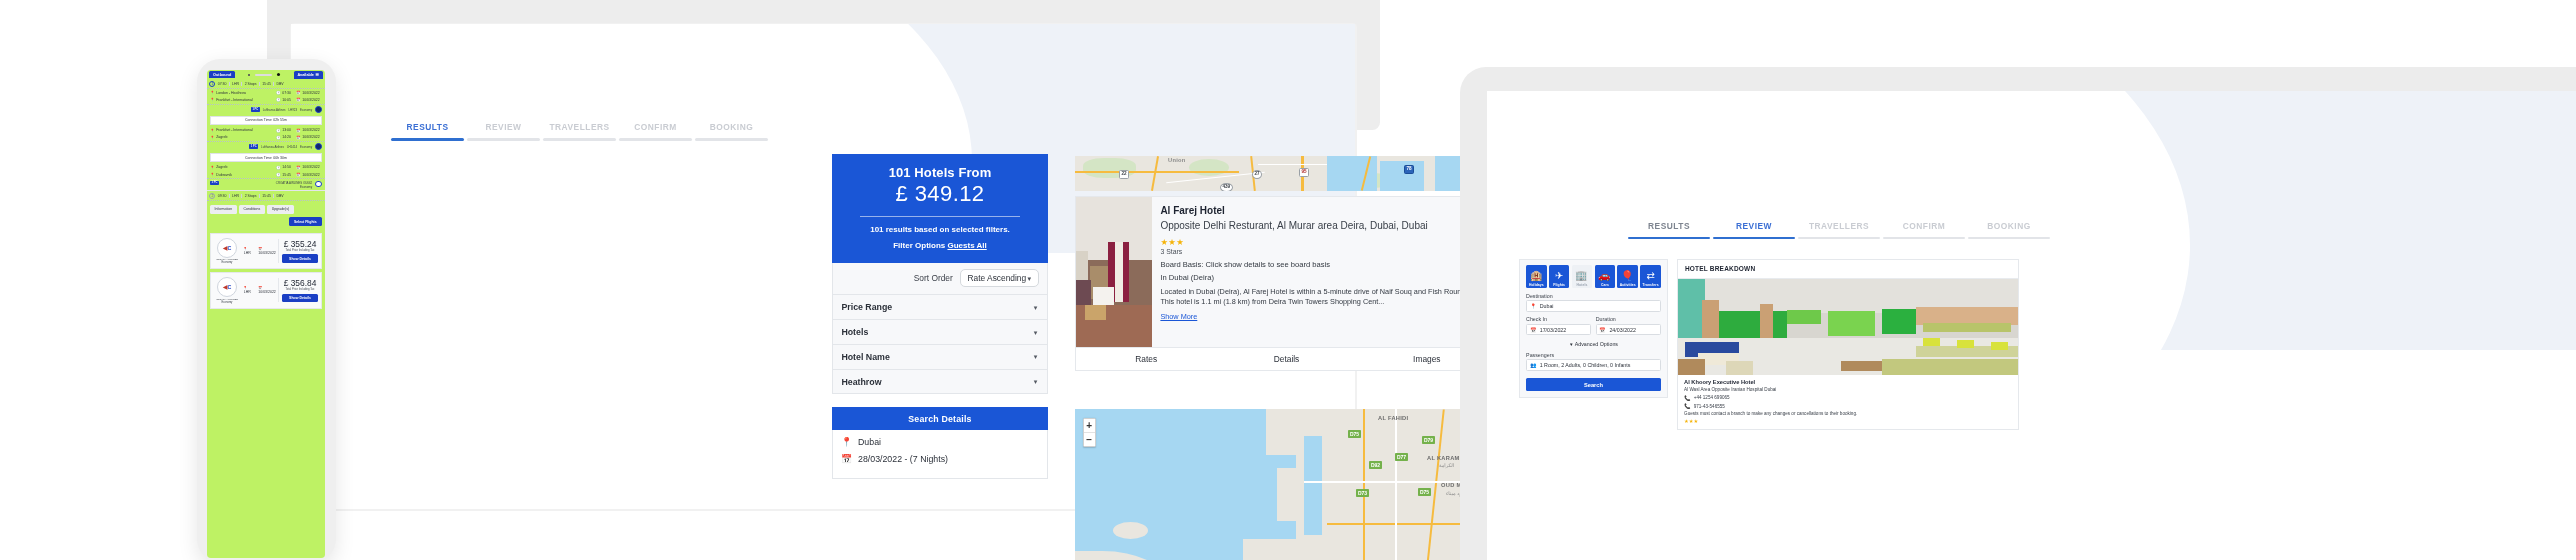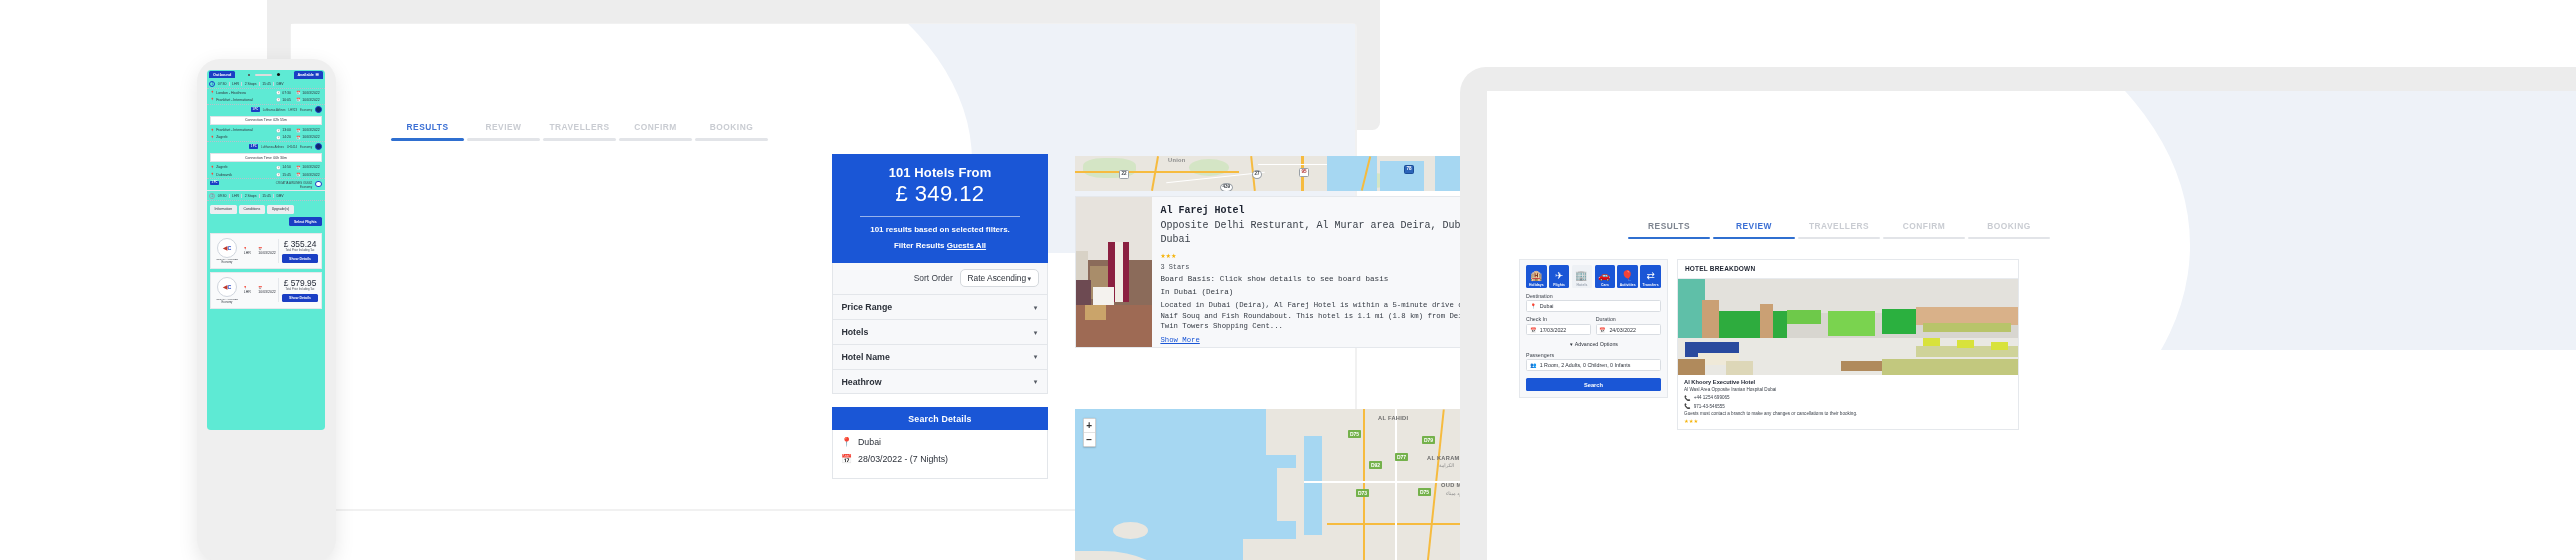--- a/index.html
+++ b/index.html
@@ -36,21 +36,21 @@
   #laptop-body  { left:290px; top:23px; width:1067px; height:488px; background:#f1f1f1; border-radius:4.6px; }
   #laptop-screen{ left:291px; top:24.4px; width:1064px; height:485px; background:#fff; }
 
   
   #tablet-shell { left:1460px; top:67px; width:1144px; height:534px; background:#ececec; border-radius:26px; }
   #tablet-screen{ left:1487px; top:91px; width:1098px; height:488px; background:#fff; }
 
   
   #phone-shell { left:197px; top:59px; width:139px; height:503px; background:#efefef; border-radius:23px;
                  box-shadow: 0 6.1px 20px rgba(0,0,0,.10); }
-  #phone-screen{ left:207px; top:70px; width:118px; height:360px; background:#5eead4; border-radius:3.8px; overflow:hidden;}
+  #phone-screen{ left:207px; top:70px; width:118px; height:488px; background:#bef264; border-radius:3.8px; overflow:hidden;}
 
   
   #center-sw { left:291px; top:24.4px; width:1064px; height:229px; }
 
   .wiz-tabs { position:absolute; display:flex; }
   .wiz-tab { text-align:center; }
   .wiz-tab .lbl {
     font-size:8.4px; letter-spacing:0.5px; font-weight:700; color:#c9ccd2;
     white-space:nowrap;
   }
@@ -91,21 +91,21 @@
 
   .sd-head {
     background:#1a56d6; color:#fff; font-size:8.8px; font-weight:700;
     text-align:center; padding:6.9px 0; letter-spacing:0.2px;
   }
   .sd-body { border:0.8px solid #e3e6ea; border-top:none; background:#fff; padding:6.9px 8.4px; }
   .sd-row { display:flex; align-items:center; gap:5.3px; font-size:8.8px; color:#2c313a; margin-bottom:6.9px;}
   .pin { color:#1a56d6; font-size:9.1px; }
 
   
-  .hotel-card { background:#f7f8fa; border:0.8px solid #e5e8ec; display:flex; overflow:hidden;font-family:Liberation Mono, monospace; }
+  .hotel-card { background:#f7f8fa; border:0.8px solid #e5e8ec; display:flex; overflow:hidden; }
   .hotel-img { width:76px; flex:none; overflow:hidden; position:relative; background:#8b6b5a; }
   .hotel-info { flex:1; padding:7.6px 8.4px; }
   .h-name { font-size:10px; font-weight:700; color:#1d2330; margin-bottom:3.8px;}
   .h-addr { font-size:10px; color:#3a4049; line-height:1.35; margin-bottom:3.8px;}
   .stars { color:#f5b309; font-size:8.4px; letter-spacing:0.4px; }
   .h-sm { font-size:6.9px; color:#4a5059; margin-top:1.5px;}
   .h-line { font-size:7.6px; color:#323840; margin-top:4.6px;}
   .h-desc { font-size:7.3px; color:#333942; line-height:1.42; margin-top:4.6px;}
   .h-more { font-size:7.3px; color:#1a56d6; text-decoration:underline; margin-top:2.3px; display:inline-block;}
 
@@ -230,21 +230,21 @@
     </div>
   </div>
 
   <div class="panel" style="left:832px; top:154px; width:216px;">
     <div class="card-blue">
       <div class="ct">101 Hotels From</div>
       <div class="price">£ 349.12</div>
       <div class="hr-w"></div>
       <div class="sub">101 results based on selected filters.</div>
       <div class="fil">
-        <span>Filter Results</span>
+        <span>Filter Options</span>
         <u>Guests All</u>
       </div>
     </div>
 
     <div class="sortbar">
       <span>Sort Order</span>
       <div class="sel">
         <span>Rate Ascending</span>
         <span class="cv">▼</span>
       </div>
@@ -323,20 +323,25 @@
       <div class="h-addr">Opposite Delhi Resturant, Al Murar area Deira, Dubai, Dubai</div>
       <div class="stars">★★★</div>
       <div class="h-sm">3 Stars</div>
       <div class="h-line">Board Basis: Click show details to see board basis</div>
       <div class="h-line">In Dubai (Deira)</div>
       <div class="h-desc">Located in Dubai (Deira), Al Farej Hotel is within a 5-minute drive of Naif Souq and Fish Roundabout. This hotel is 1.1 mi (1.8 km) from Deira Twin Towers Shopping Cent...</div>
       <a class="h-more">Show More</a>
     </div>
   </div>
 
+  <div class="rdi" style="position:absolute; left:1075px; top:348px; width:423px;">
+    <div>Rates</div>
+    <div>Details</div>
+    <div>Images</div>
+  </div>
 
   <div class="map" style="left:1075px; top:374px; width:423px; height:187px;">
     <div class="water" style="left:0;top:0;width:100%;height:100%;"></div>
     <div class="land" style="left:221px;top:0;width:202px;height:187px;"></div>
     <div class="land" style="left:191px;top:0;width:46px;height:46px;"></div>
     <div class="land" style="left:202px;top:59px;width:38px;height:53px;"></div>
     <div class="land" style="left:0;top:142px;width:91px;height:45px;border-radius:0 70% 0 0;"></div>
     <div class="land" style="left:38px;top:113px;width:35px;height:17px;border-radius:50%;"></div>
     <div class="land" style="left:168px;top:130px;width:61px;height:57px;"></div>
     <div class="water" style="left:229px;top:27.4px;width:18.3px;height:99px;"></div>
@@ -691,21 +696,21 @@
           <div style="font-size:2.4px;color:#3a4049;margin-top:0.8px;">CROATIA AIRLINES</div>
           <div style="font-size:2.6px;color:#3a4049;">Economy</div>
         </div>
         <div style="flex:1; display:flex; align-items:center; gap:3.8px; padding-left:3.8px;">
           <span style="font-size:3.5px;color:#2c313a;"><span style="color:#1a3fc4;">📍</span>
             <span>LHR</span></span>
           <span style="font-size:3.5px;color:#2c313a;"><span style="color:#1a3fc4;">📅</span>
             <span>10/03/2022</span></span>
         </div>
         <div style="width:40px; text-align:center; border-left:0.8px solid #e5e8ec; padding-left:3px;">
-          <div class="fare-price">£ 579.95</div>
+          <div class="fare-price">£ 356.84</div>
           <div class="fare-sub">Total Price Including Tax</div>
           <div class="show-det">Show Details</div>
         </div>
       </div>
     </div>
 
   </div>
 
 </div>
 

